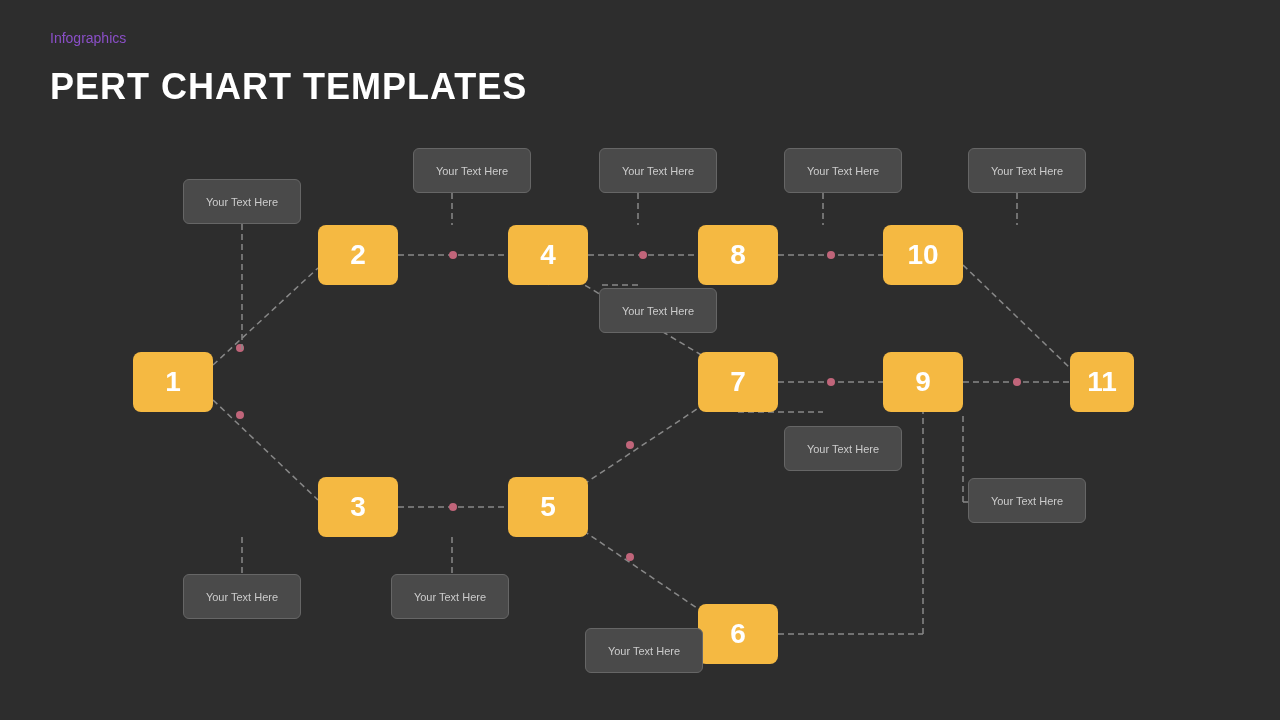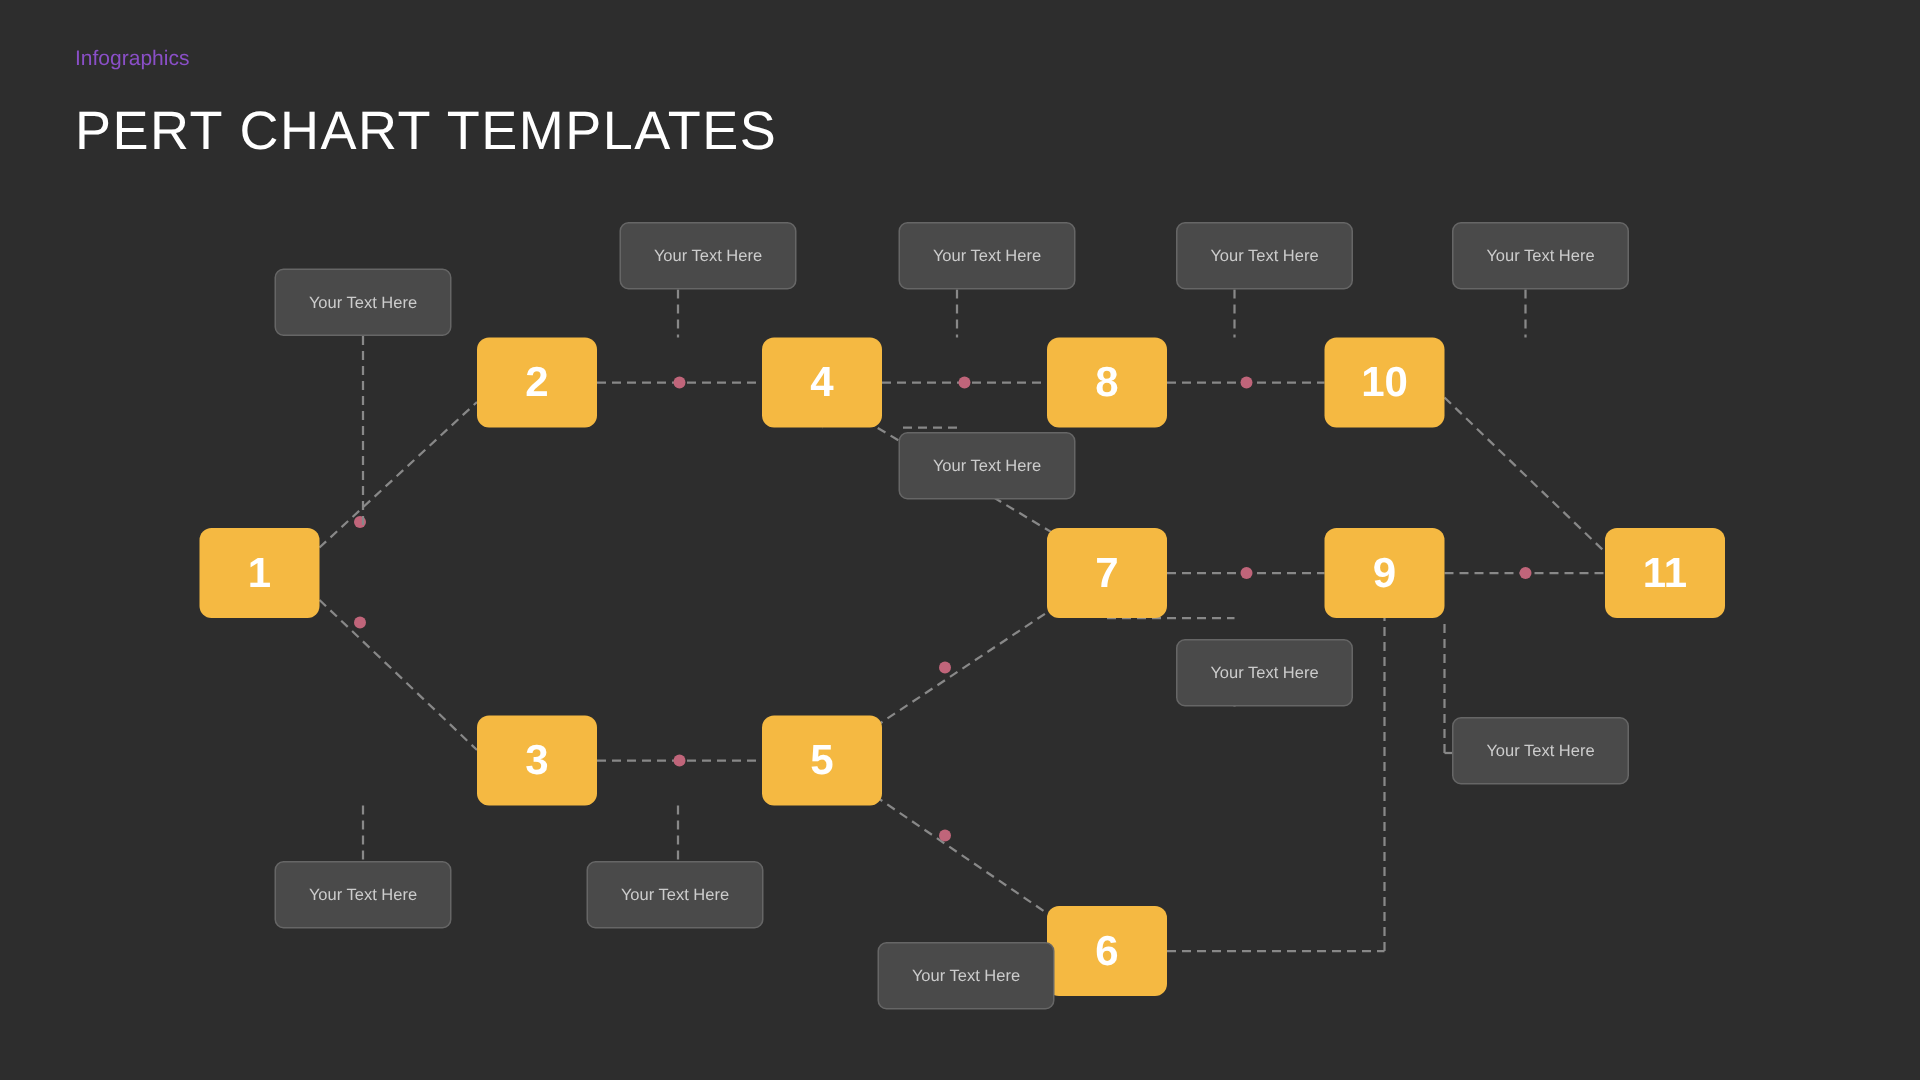--- a/index.html
+++ b/index.html
@@ -17,21 +17,21 @@
       left: 50px;
     }
     .header-category {
       color: #8a4fc7;
       font-size: 14px;
       margin-bottom: 20px;
     }
     .header-title {
       color: #ffffff;
       font-size: 36px;
-      font-weight: normal;
+      font-weight: bold;
       letter-spacing: 1px;
     }
 
     
     .node-yellow {
       position: absolute;
       background: #f5b942;
       border-radius: 8px;
       display: flex;
       align-items: center;
@@ -167,21 +167,21 @@
 </div>
 <div class="node-yellow" style="left:698px;top:225px;width:80px;height:60px;">
   <span>8</span>
 </div>
 <div class="node-yellow" style="left:883px;top:352px;width:80px;height:60px;">
   <span>9</span>
 </div>
 <div class="node-yellow" style="left:883px;top:225px;width:80px;height:60px;text-align:right;">
   <span>10</span>
 </div>
-<div class="node-yellow" style="left:1070px;top:352px;width:80px;height:60px;">
+<div class="node-yellow" style="left:1070px;top:352px;width:64px;height:60px;">
   <span>11</span>
 </div>
 
 <div class="node-gray" style="left:183px;top:179px;width:118px;height:45px;">
   <span>Your Text Here</span>
 </div>
 <div class="node-gray" style="left:413px;top:148px;width:118px;height:45px;">
   <span>Your Text Here</span>
 </div>
 <div class="node-gray" style="left:599px;top:148px;width:118px;height:45px;">

